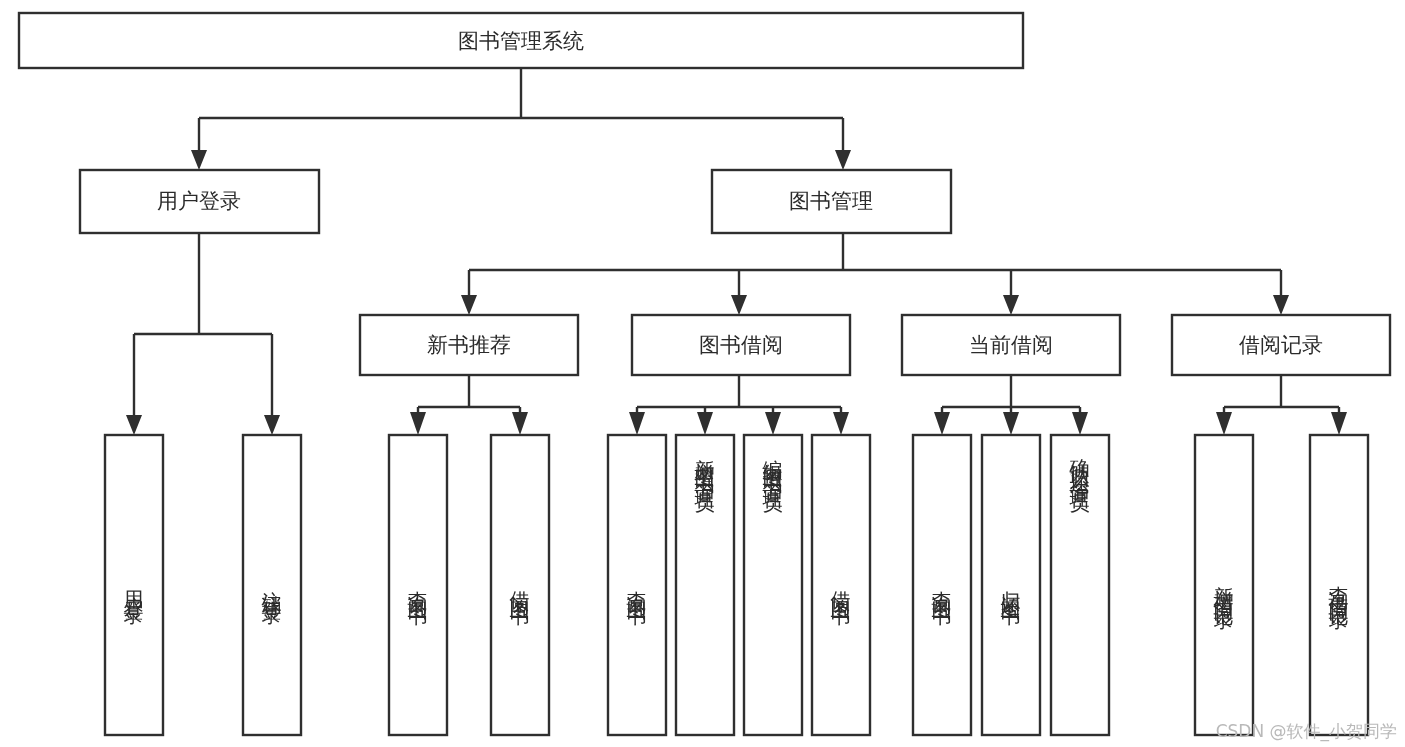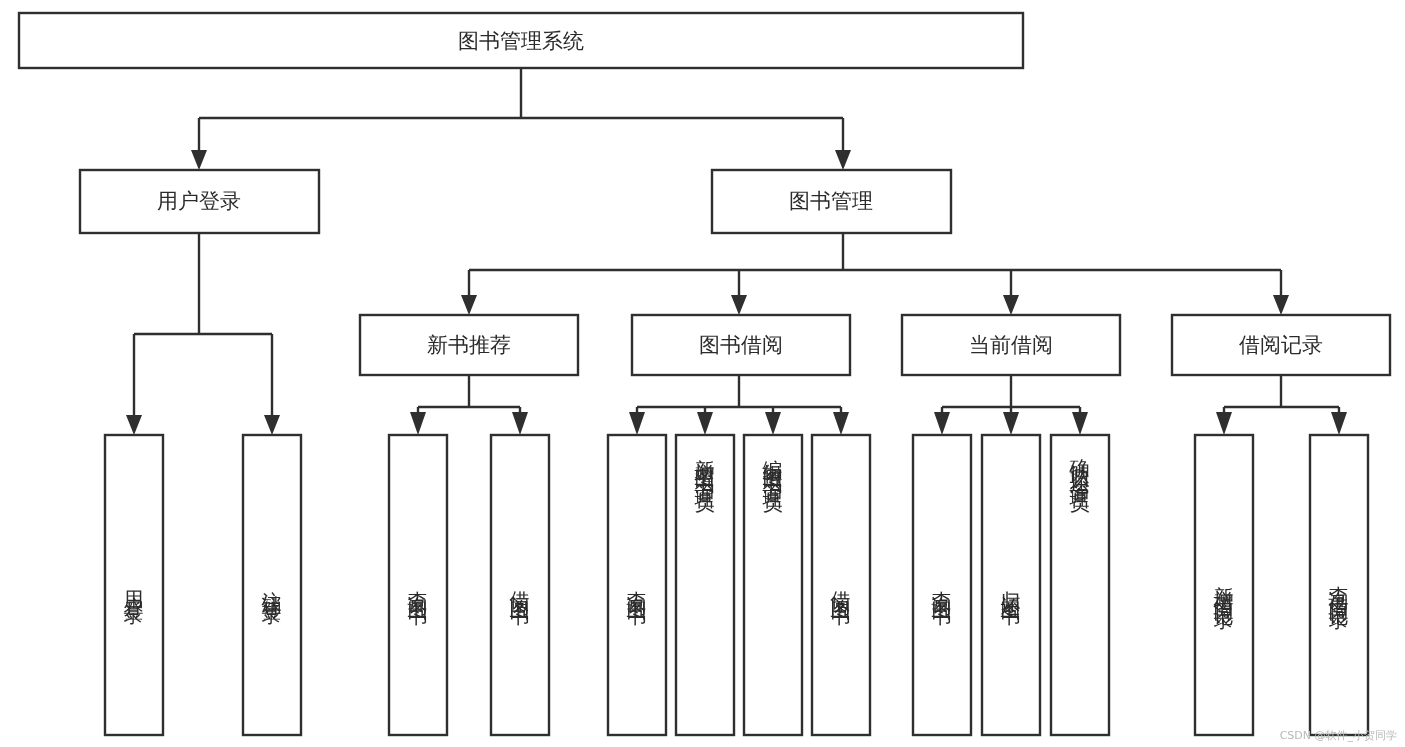--- a/index.html
+++ b/index.html
@@ -69,21 +69,21 @@
     white-space: nowrap;
   }
   .leaf-label.centered {
     align-self: center;
   }
   .watermark {
     position: absolute;
     right: 8px;
     bottom: 4px;
     font-family: "DejaVu Sans", "Liberation Sans", sans-serif;
-    font-size: 11px;
+    font-size: 17px;
     color: #b9b9b9;
     white-space: nowrap;
     user-select: none;
   }
 </style>
 </head>
 <body>
 
 <div id="diagram-root">
 

